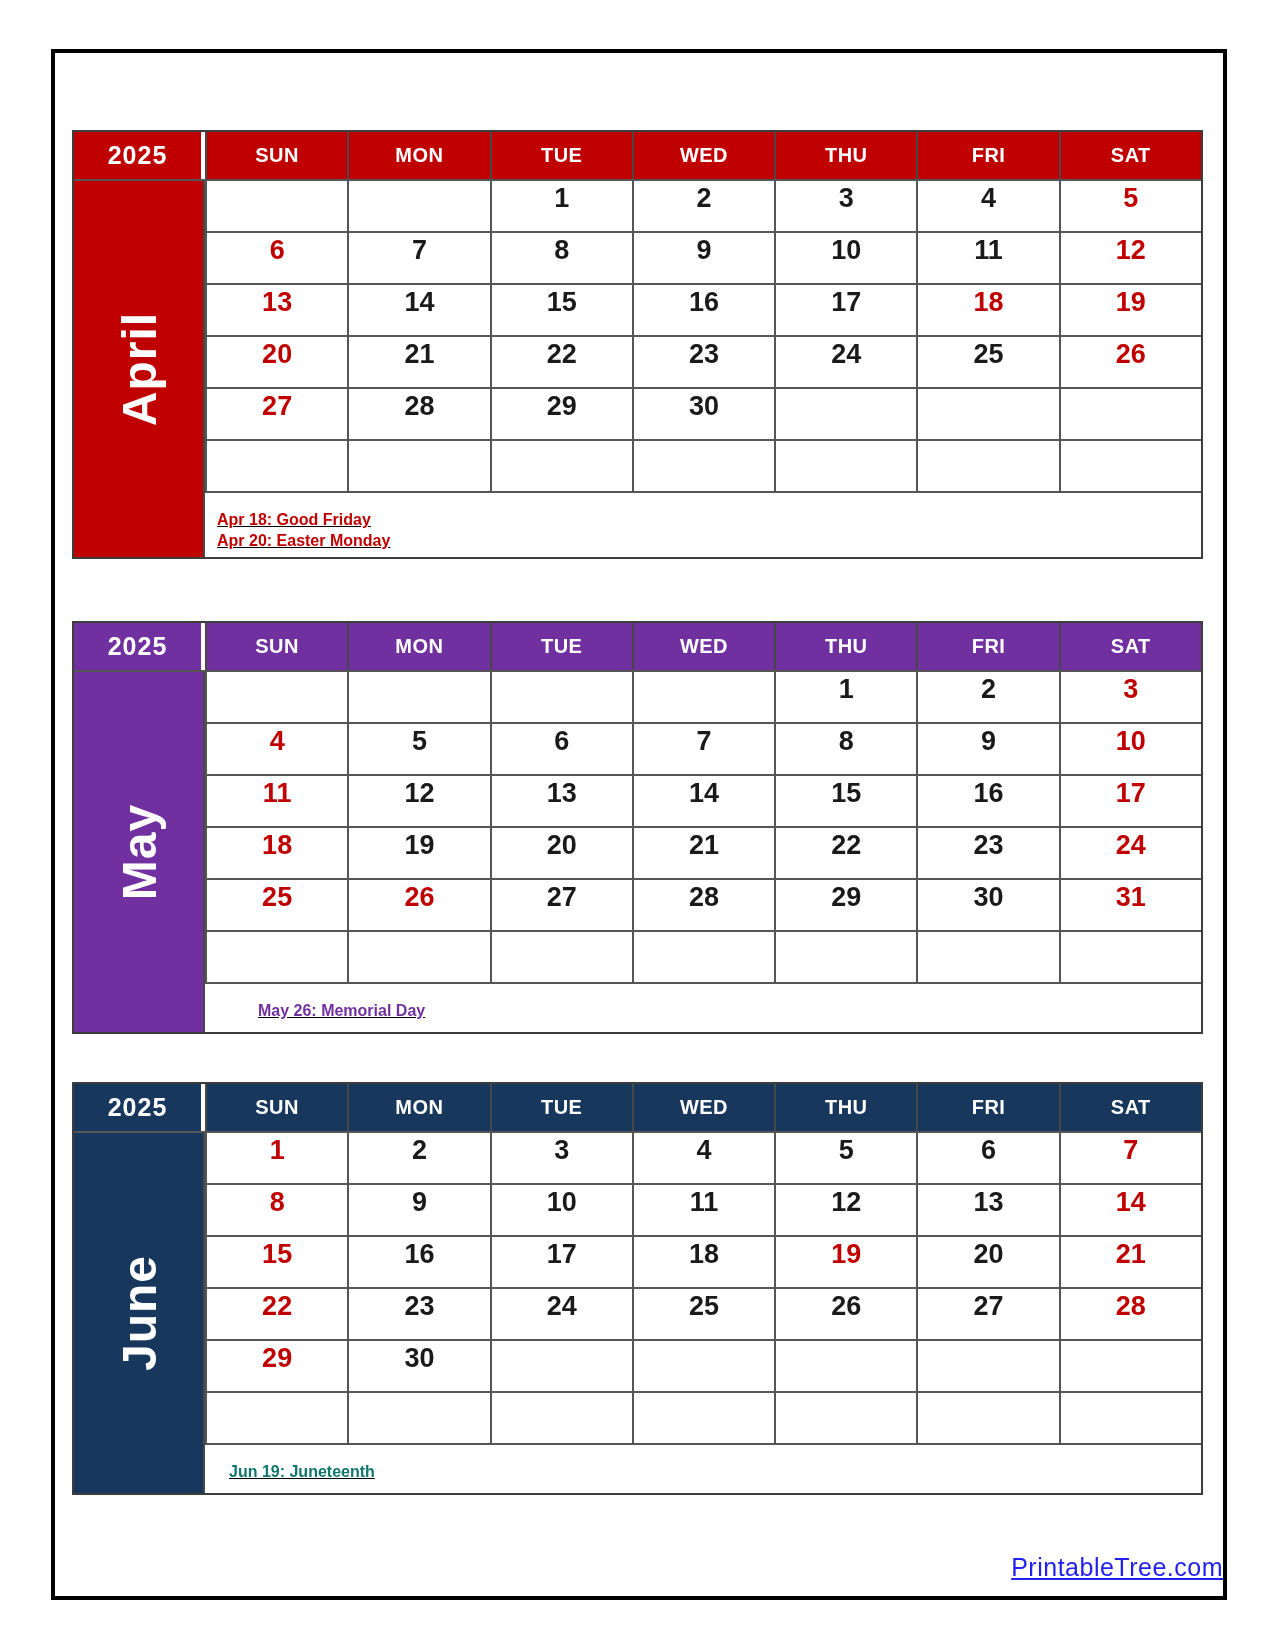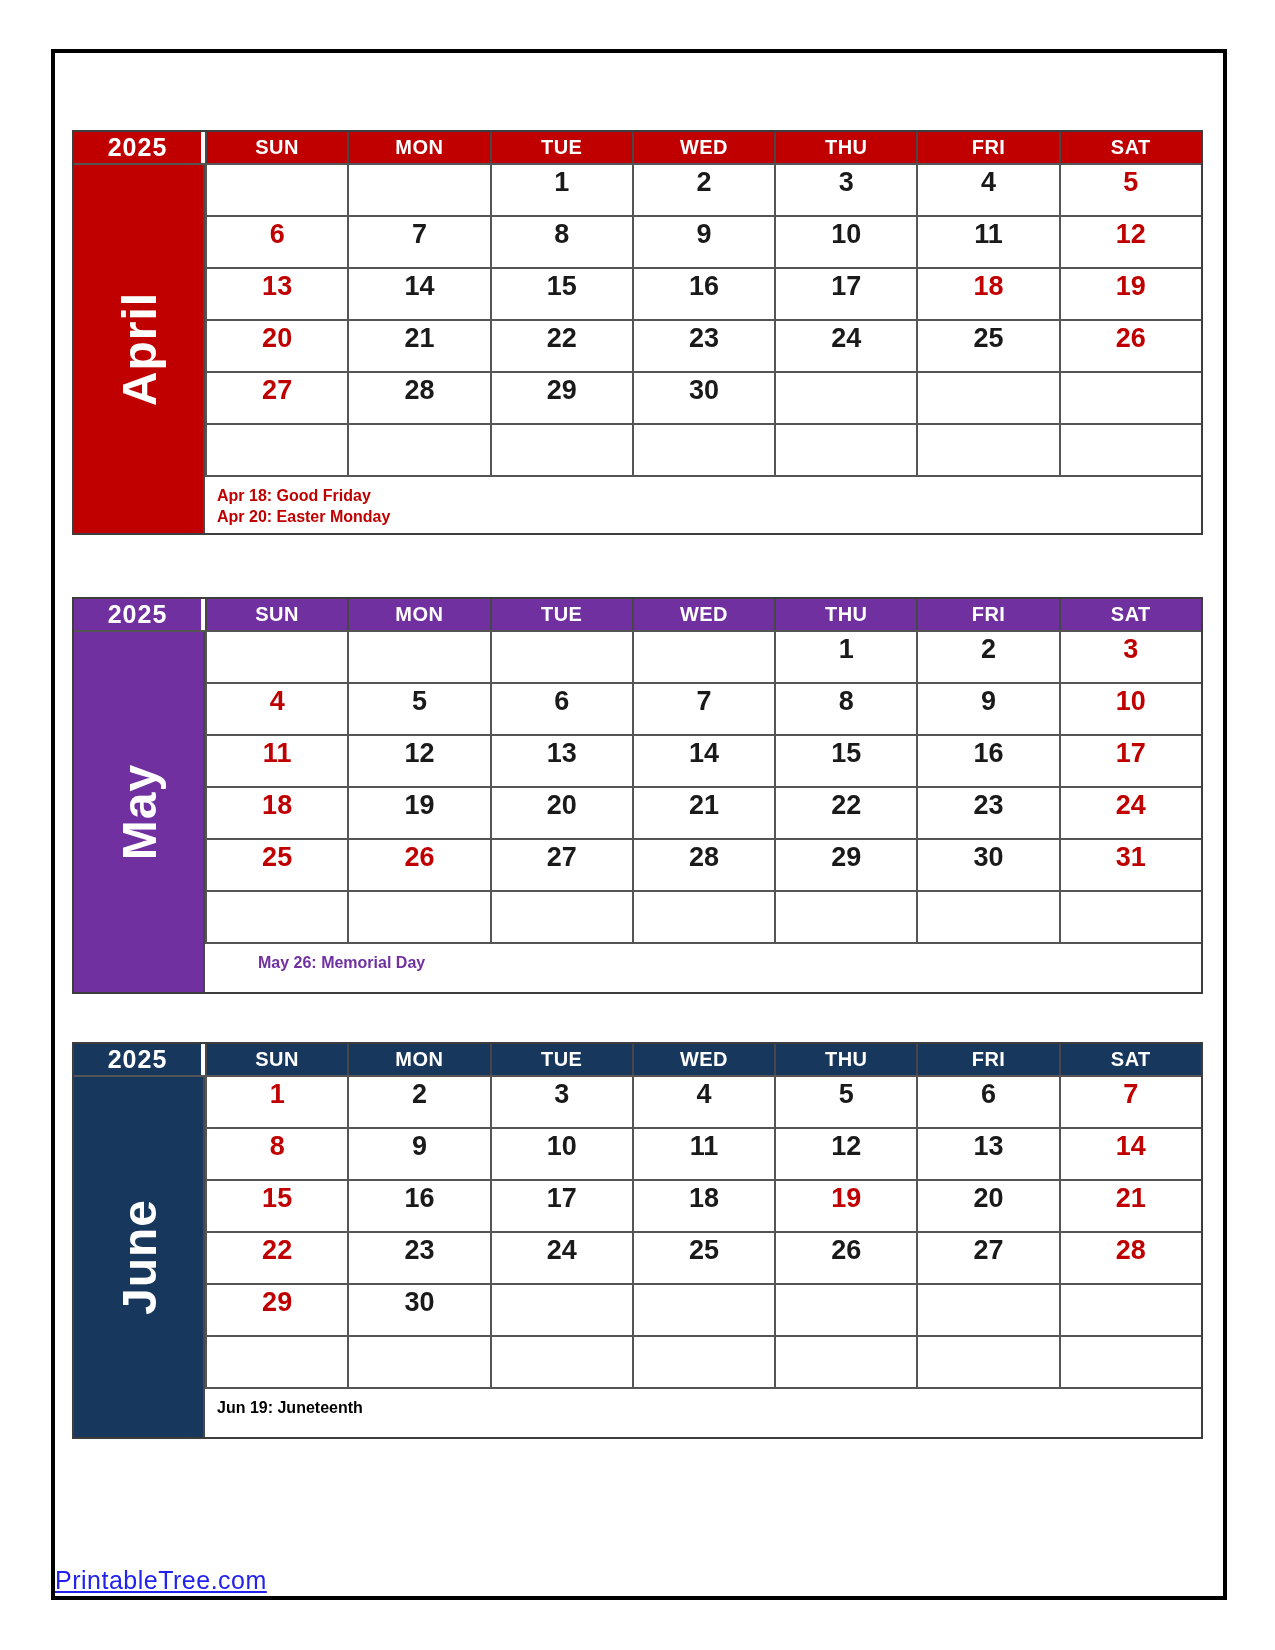--- a/index.html
+++ b/index.html
@@ -8,45 +8,45 @@
 
   .frame { position: absolute; left: 51px; top: 49px; width: 1176px; height: 1551px;
     border: 4px solid #000; background: #fff; }
 
   .months { margin: 77px 0 0 17px; }
 
   .month { width: 1131px; border: 2px solid #3d3d3d; background: #fff; }
   .month:nth-child(1) { margin-bottom: 62px; }
   .month:nth-child(2) { margin-bottom: 48px; }
 
-  .header-row { display: flex; height: 33px; border-bottom: 2px solid #555; }
+  .header-row { display: flex; height: 49px; border-bottom: 2px solid #555; }
   .year-cell { width: 131px; background: var(--theme); border-right: 4px solid #fff;
     color: #fff; font-size: 25px; font-weight: bold; letter-spacing: 1px;
     display: flex; align-items: center; justify-content: center; }
   .dow-cell { flex: 1; background: var(--theme); color: #fff; font-size: 20px;
     font-weight: bold; letter-spacing: 0.5px; border-left: 2px solid #474747;
     display: flex; align-items: center; justify-content: center; }
 
   .month-body { display: flex; }
   .sidebar { width: 131px; background: var(--theme); position: relative;
     border-right: 2px solid #474747; }
   .month-label { position: absolute; top: 50%; left: 50%;
     transform: translate(-50%, -50%) rotate(-90deg); color: #fff;
     font-size: 48px; font-weight: bold; white-space: nowrap; letter-spacing: 1px; }
 
   .grid-area { flex: 1; display: flex; flex-direction: column; }
   .week-row { display: flex; height: 52px; border-bottom: 2px solid #555; }
   .date-cell { flex: 1; border-left: 2px solid #555; text-align: center;
     padding-top: 2px; font-size: 27px; font-weight: bold; color: #1a1a1a; }
   .date-cell.red { color: #C00000; }
 
-  .holiday-row { flex: 1; min-height: 48px; padding: 8px 0 6px 12px; }
+  .holiday-row { flex: 1; min-height: 48px; padding: 16px 0 6px 12px; text-decoration: underline; }
   .holiday-line { font-size: 16px; font-weight: bold; line-height: 21px; }
 
-  .footer { position: absolute; left: 0; right: 0; bottom: 1px; text-align: left; }
+  .footer { position: absolute; left: 0; right: 0; bottom: 14px; text-align: right; }
   .footer a { font-size: 25px; letter-spacing: 0.5px; text-decoration: underline;
     font-weight: normal; cursor: pointer; }
 </style>
 </head>
 <body>
 
 <div class="frame">
   <div class="months">
       <section class="month" style="--theme: #C00000;">
         <div class="header-row">
@@ -265,21 +265,21 @@
             <div class="week-row">
               <div class="date-cell"></div>
               <div class="date-cell"></div>
               <div class="date-cell"></div>
               <div class="date-cell"></div>
               <div class="date-cell"></div>
               <div class="date-cell"></div>
               <div class="date-cell"></div>
             </div>
             <div class="holiday-row">
-              <div class="holiday-line" style="color: #000000;">Jun 19: Juneteenth</div>
+              <div class="holiday-line" style="color: #0f766e; margin-left: 12px;">Jun 19: Juneteenth</div>
             </div>
           </div>
         </div>
       </section>
     </div>
   <div class="footer">
     <a style="color: rgb(34, 34, 238);">PrintableTree.com</a>
   </div>
 </div>
 

